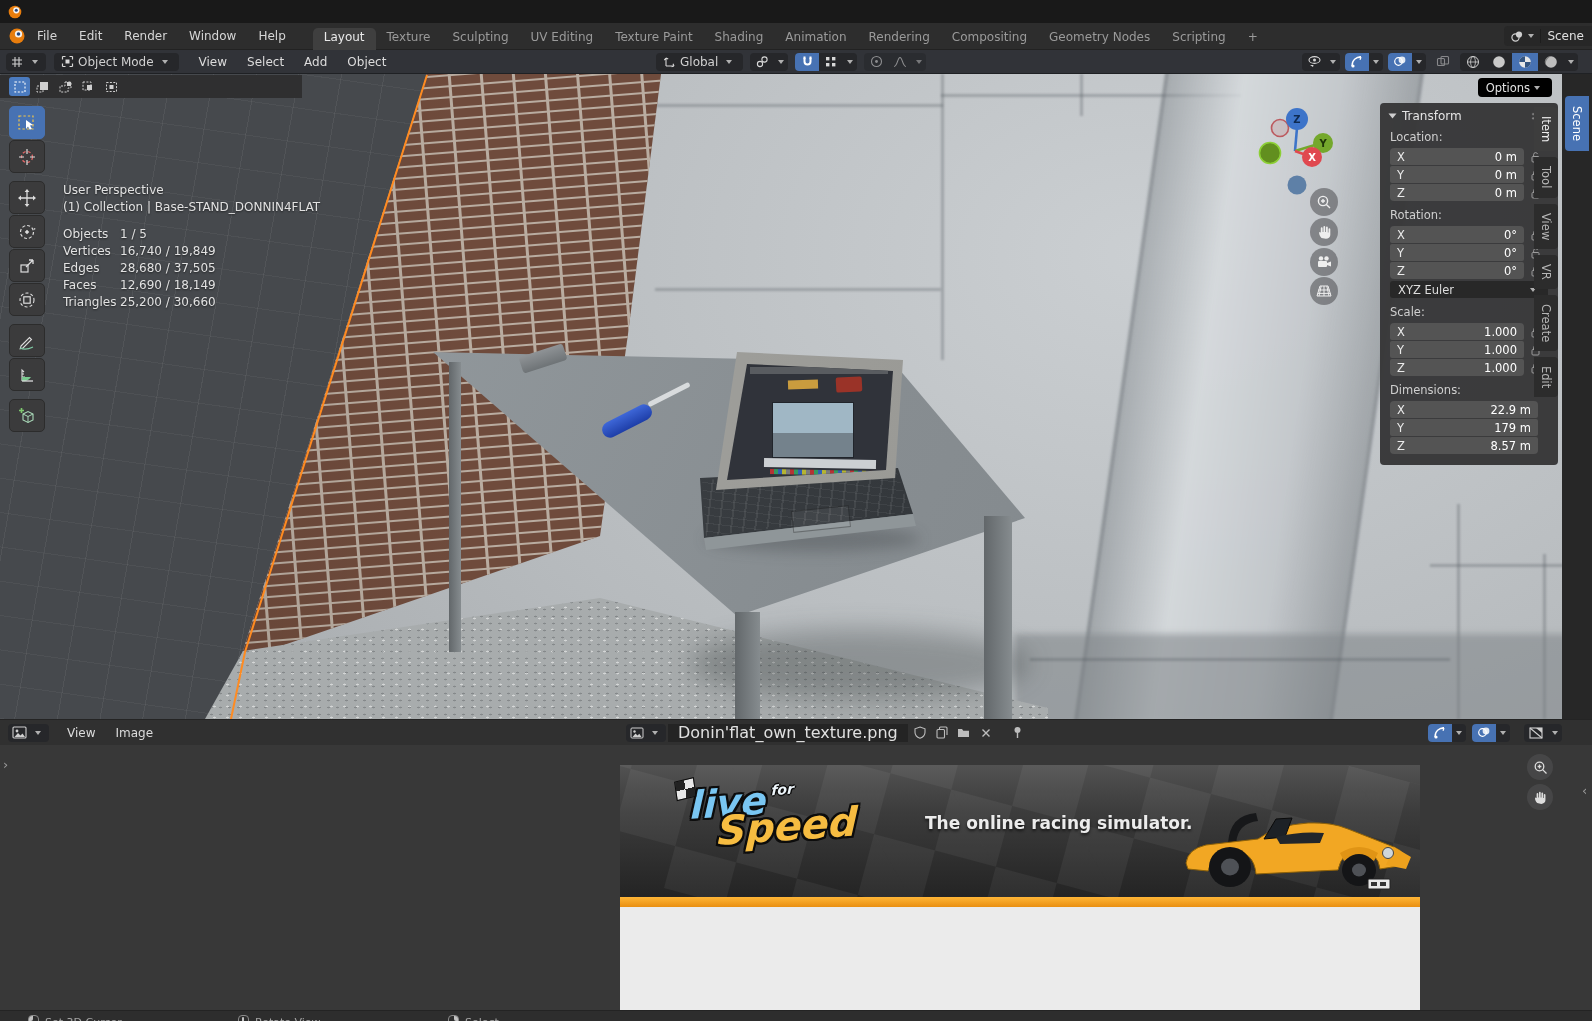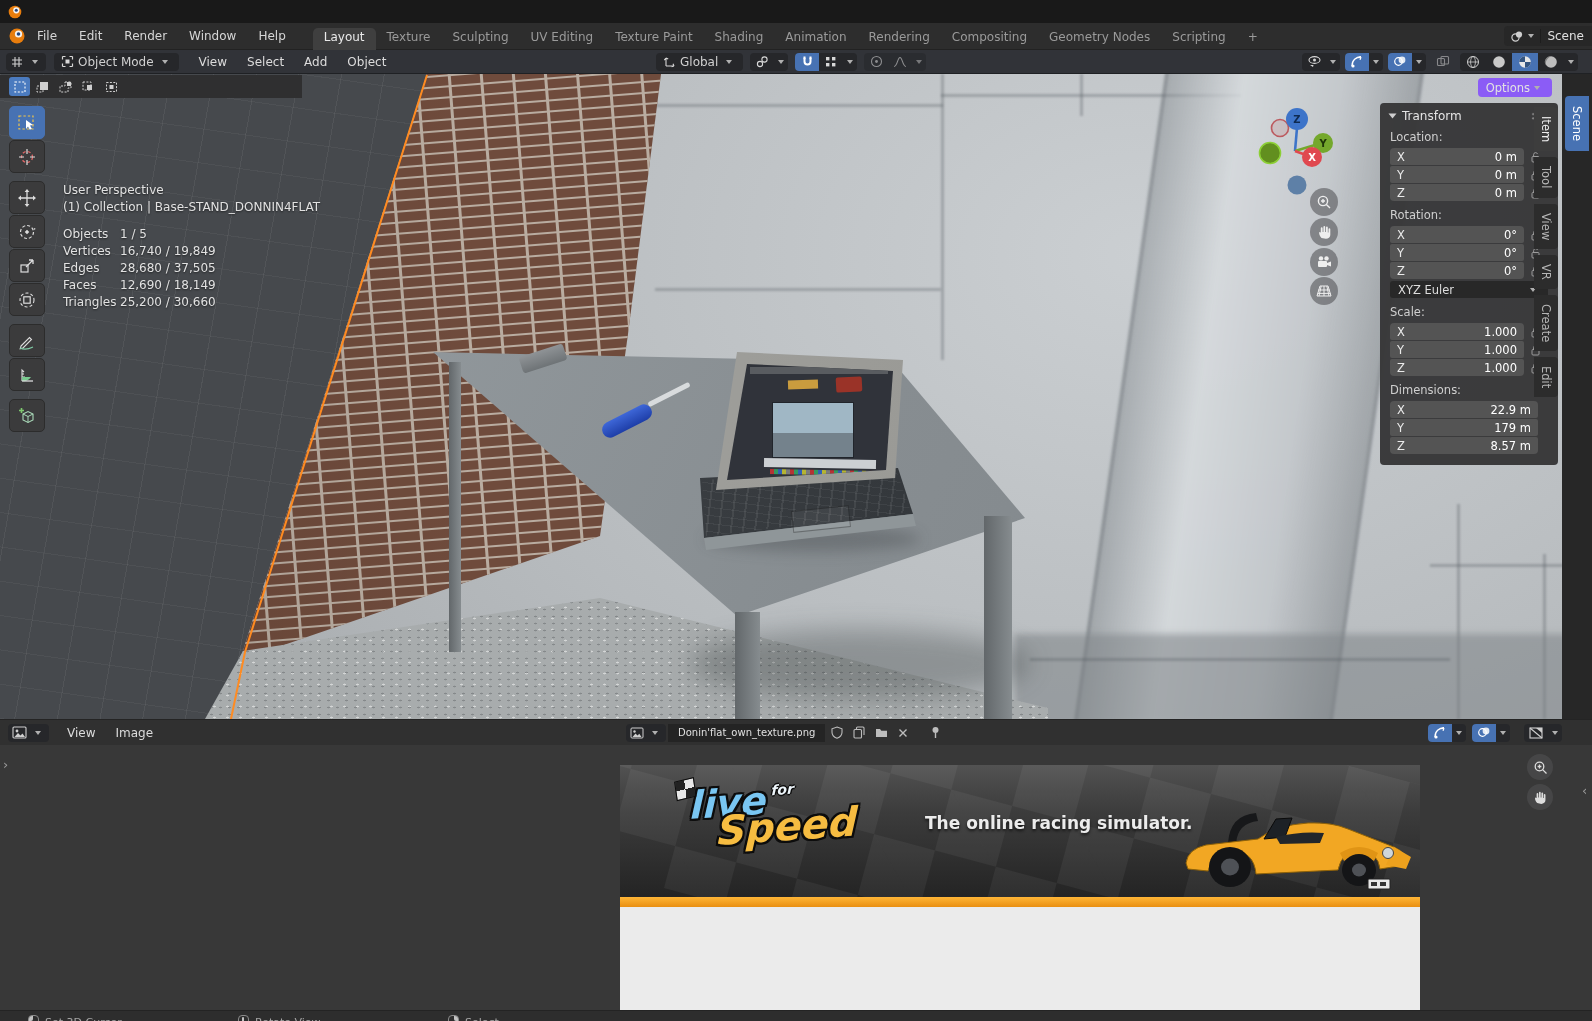--- a/index.html
+++ b/index.html
@@ -25,21 +25,21 @@
   .vh-right{position:absolute;right:14px;display:flex;align-items:center;gap:5px;}
   .grp{display:flex;align-items:center;background:#26272a;border-radius:4px;overflow:hidden;height:18px;}
   .tgl{width:24px;height:18px;display:flex;align-items:center;justify-content:center;}
   .tgl.on{background:#4772b3;}
   .cbtn{width:14px;height:18px;display:flex;align-items:center;justify-content:center;}
   .dim{opacity:.55;}
   
   .toolstrip{left:0;top:75px;width:302px;height:23px;background:rgba(46,46,47,.96);display:flex;align-items:center;padding-left:9px;gap:2px;box-sizing:border-box;}
   .mbtn{width:21px;height:19px;border-radius:3px;display:flex;align-items:center;justify-content:center;background:transparent;}
   .mbtn.on{background:#4b7bbf;}
-  .optbtn{top:78px;right:40px;height:19px;background:#8b5cf6;border-radius:4px;display:flex;align-items:center;padding:0 8px;color:#e2e2e2;font-size:11.5px;}
+  .optbtn{top:78px;right:40px;height:19px;background:#000000;border-radius:4px;display:flex;align-items:center;padding:0 8px;color:#e2e2e2;font-size:11.5px;}
   
   .tools{left:9px;top:106px;width:36px;display:flex;flex-direction:column;}
   .tool{width:36px;height:33px;background:#3b3b3c;border:1px solid #2c2c2c;border-radius:5px;margin-bottom:1px;display:flex;align-items:center;justify-content:center;box-sizing:border-box;}
   .tool.on{background:#4772b3;border-color:#4772b3;}
   .tgap{height:7px;}
   
   .scene{left:0;top:74px;width:1592px;height:645px;overflow:hidden;background:#b4b8bb;}
   .wall{position:absolute;inset:0;background:radial-gradient(1300px 900px at 72% 28%,#cbcfd2 0%,#b7bbbe 55%,#a2a6a9 100%);}
   .wline{position:absolute;background:rgba(80,88,94,.32);filter:blur(1.3px);}
   .pillar{position:absolute;left:1120px;top:-30px;width:250px;height:720px;transform:rotate(8deg);
@@ -108,21 +108,21 @@
   .euler{height:17px;background:#282828;border-radius:3px;display:flex;align-items:center;padding:0 8px;color:#ddd;margin:2px 0 0;}
   
   .ntabs{left:1534px;top:107px;display:flex;flex-direction:column;align-items:flex-start;}
   .ntab{writing-mode:vertical-rl;background:#2c2c2c;color:#b6b6b6;padding:9px 5px;border-radius:0 4px 4px 0;margin-bottom:6px;font-size:11.5px;}
   .ntab.active{background:#3d3d3d;color:#ececec;}
   .rstrip{left:1562px;top:74px;width:30px;height:645px;background:#272727;}
   .scenetab{writing-mode:vertical-rl;background:#4772b3;color:#fff;padding:10px 5px;border-radius:4px 0 0 4px;font-size:11.5px;margin:22px 0 0 3px;display:inline-block;}
   
   .imgheader{left:0;top:719px;width:1592px;height:26px;background:#303030;display:flex;align-items:center;padding:0 8px;box-sizing:border-box;border-top:1px solid #242424;}
   .idblock{position:absolute;left:626px;display:flex;align-items:center;gap:2px;}
-  .idname{height:18px;line-height:18px;background:#242424;color:#e0e0e0;padding:0 10px;font-size:10px;}
+  .idname{height:18px;line-height:18px;background:#242424;color:#e0e0e0;padding:0 10px;font-size:16px;}
   .sicon{width:20px;height:18px;display:flex;align-items:center;justify-content:center;}
   .imgh-right{position:absolute;right:30px;display:flex;align-items:center;gap:6px;}
   .imgbody{left:0;top:745px;width:1592px;height:265px;background:#383838;overflow:hidden;}
   .banner{position:absolute;left:620px;top:20px;width:800px;}
   .bdark{position:relative;height:132px;background:linear-gradient(180deg,#525252 0%,#3c3c3c 35%,#242424 100%);overflow:hidden;}
   .checker{position:absolute;inset:-30%;transform:rotate(15deg) scale(1.4);
     background-image:linear-gradient(45deg,rgba(255,255,255,.05) 25%,transparent 25% 75%,rgba(255,255,255,.05) 75%),
                      linear-gradient(45deg,rgba(255,255,255,.05) 25%,transparent 25% 75%,rgba(255,255,255,.05) 75%);
     background-position:0 0,45px 45px;background-size:90px 90px;}
   .borange{height:10px;background:linear-gradient(180deg,#ffb637,#e98f11);}

